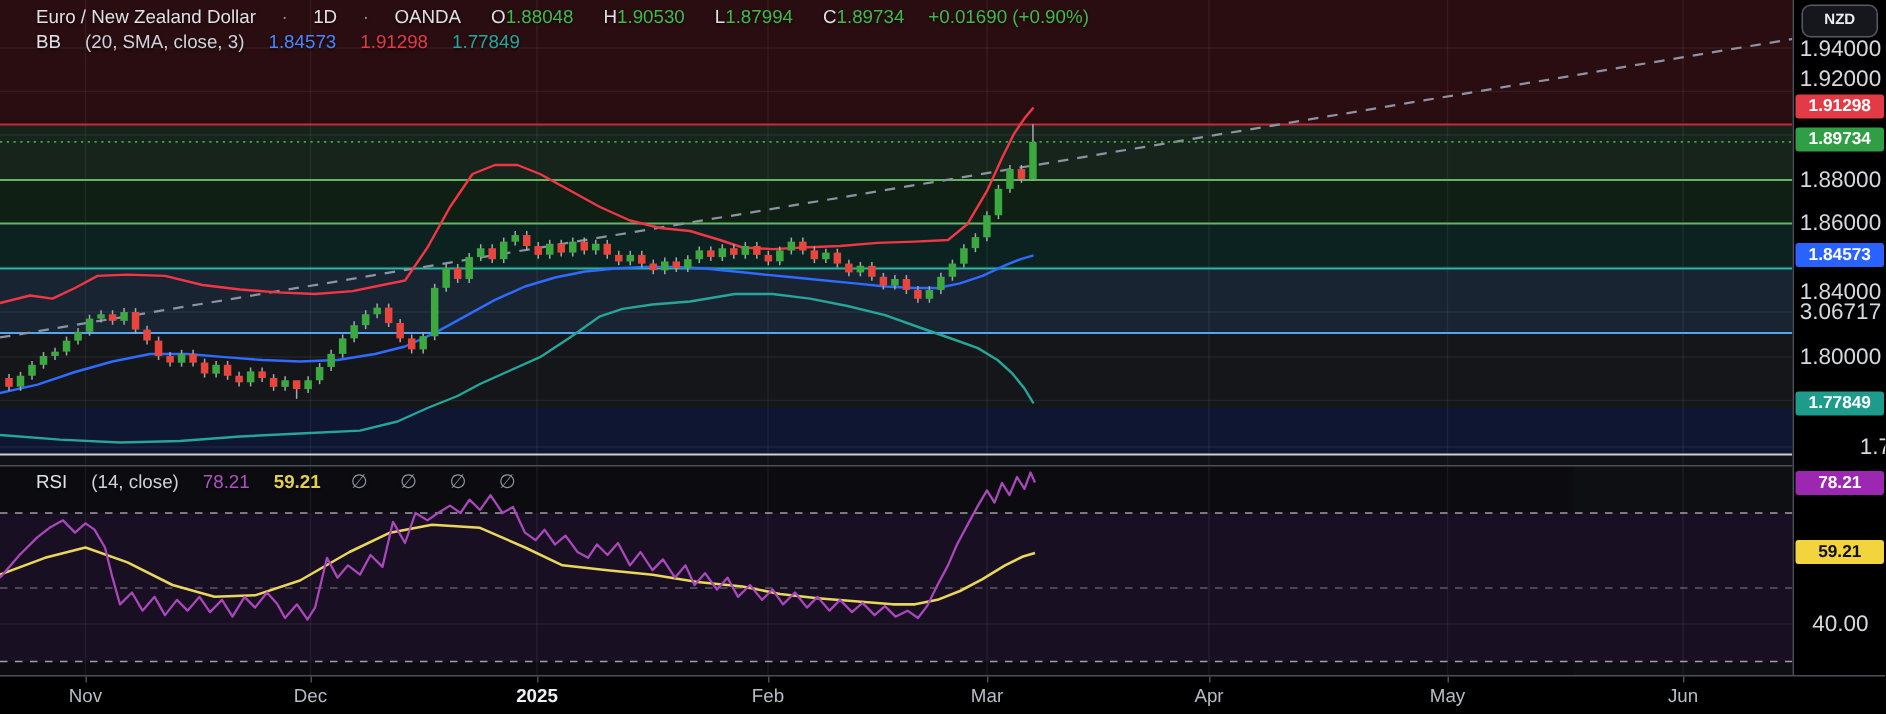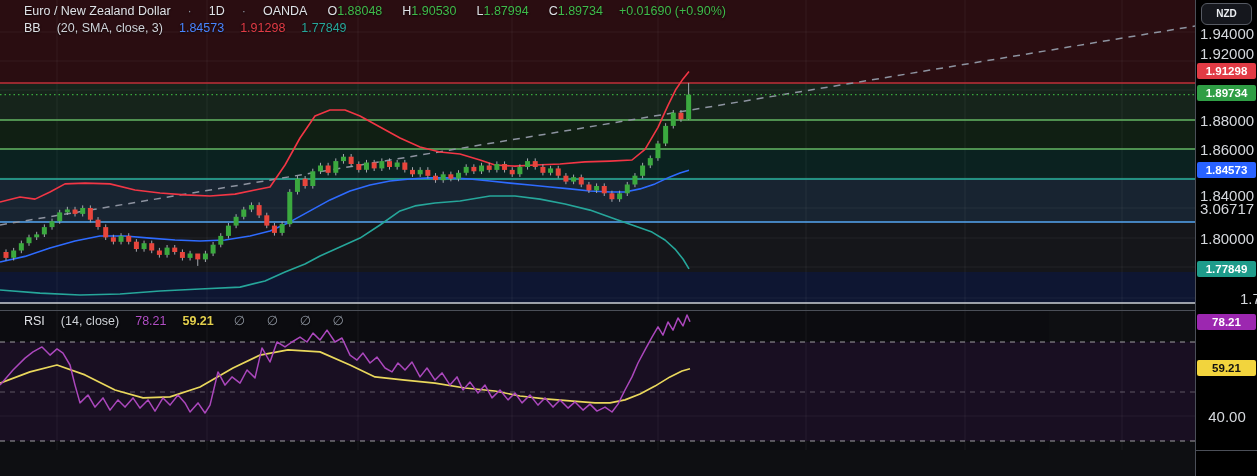--- a/index.html
+++ b/index.html
@@ -330,15 +330,33 @@
       <div class="pslabel" style="top: 298px; padding-left: 40px;">1.76000</div>
       <div class="pslabel" style="top: 416px;">40.00</div>
       <div class="badge" style="top: 71px; background: rgb(226, 59, 69); color: rgb(255, 255, 255);">1.91298</div>
       <div class="badge" style="top: 93px; background: rgb(47, 158, 69); color: rgb(255, 255, 255);">1.89734</div>
       <div class="badge" style="top: 170px; background: rgb(41, 98, 255); color: rgb(255, 255, 255);">1.84573</div>
       <div class="badge" style="top: 269px; background: rgb(30, 156, 139); color: rgb(255, 255, 255);">1.77849</div>
       <div class="badge" style="top: 322px; background: rgb(156, 39, 176); color: rgb(255, 255, 255);">78.21</div>
       <div class="badge" style="top: 368px; background: rgb(242, 212, 61); color: rgb(17, 17, 17);">59.21</div>
     </div>
 
+  <div id="time-axis">
+      <div class="talabel" style="left: 57px;">Nov</div>
+      <div class="tick" style="left: 57px;"></div>
+      <div class="talabel" style="left: 207px;">Dec</div>
+      <div class="tick" style="left: 207px;"></div>
+      <div class="talabel bright" style="left: 358px;">2025</div>
+      <div class="tick" style="left: 358px;"></div>
+      <div class="talabel" style="left: 512px;">Feb</div>
+      <div class="tick" style="left: 512px;"></div>
+      <div class="talabel" style="left: 658px;">Mar</div>
+      <div class="tick" style="left: 658px;"></div>
+      <div class="talabel" style="left: 806px;">Apr</div>
+      <div class="tick" style="left: 806px;"></div>
+      <div class="talabel" style="left: 965px;">May</div>
+      <div class="tick" style="left: 965px;"></div>
+      <div class="talabel" style="left: 1122px;">Jun</div>
+      <div class="tick" style="left: 1122px;"></div>
+    </div>
   <div id="axis-corner"></div>
 
 </div>
 
 </body></html>

